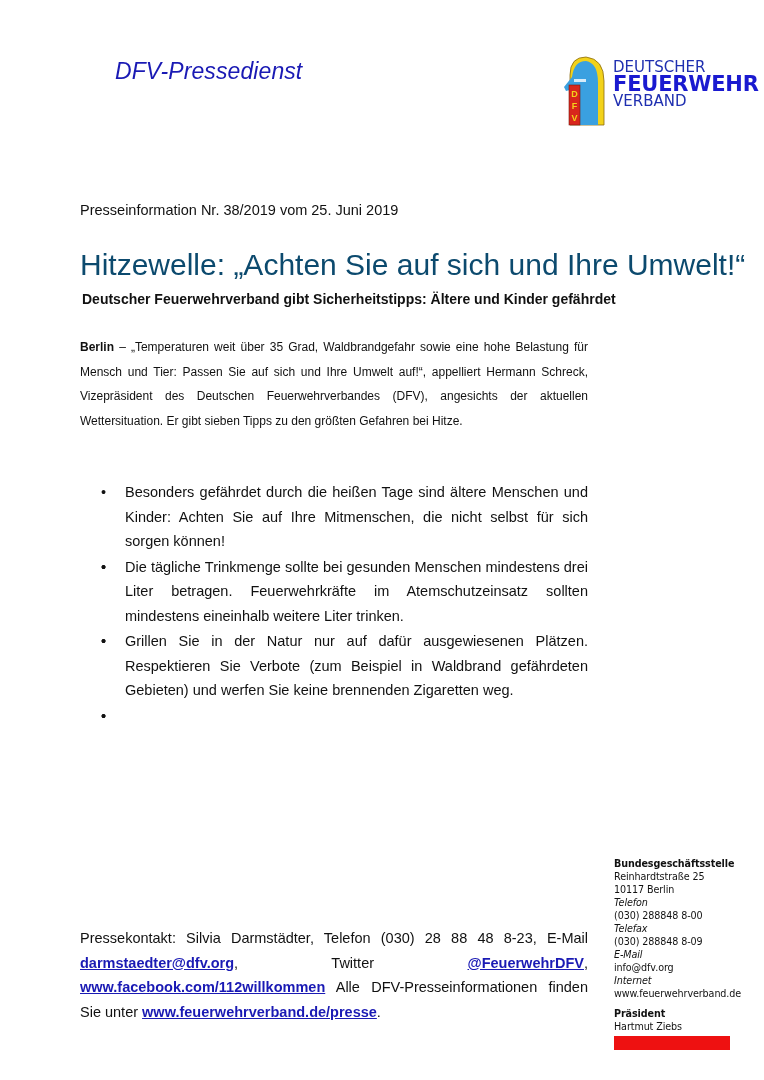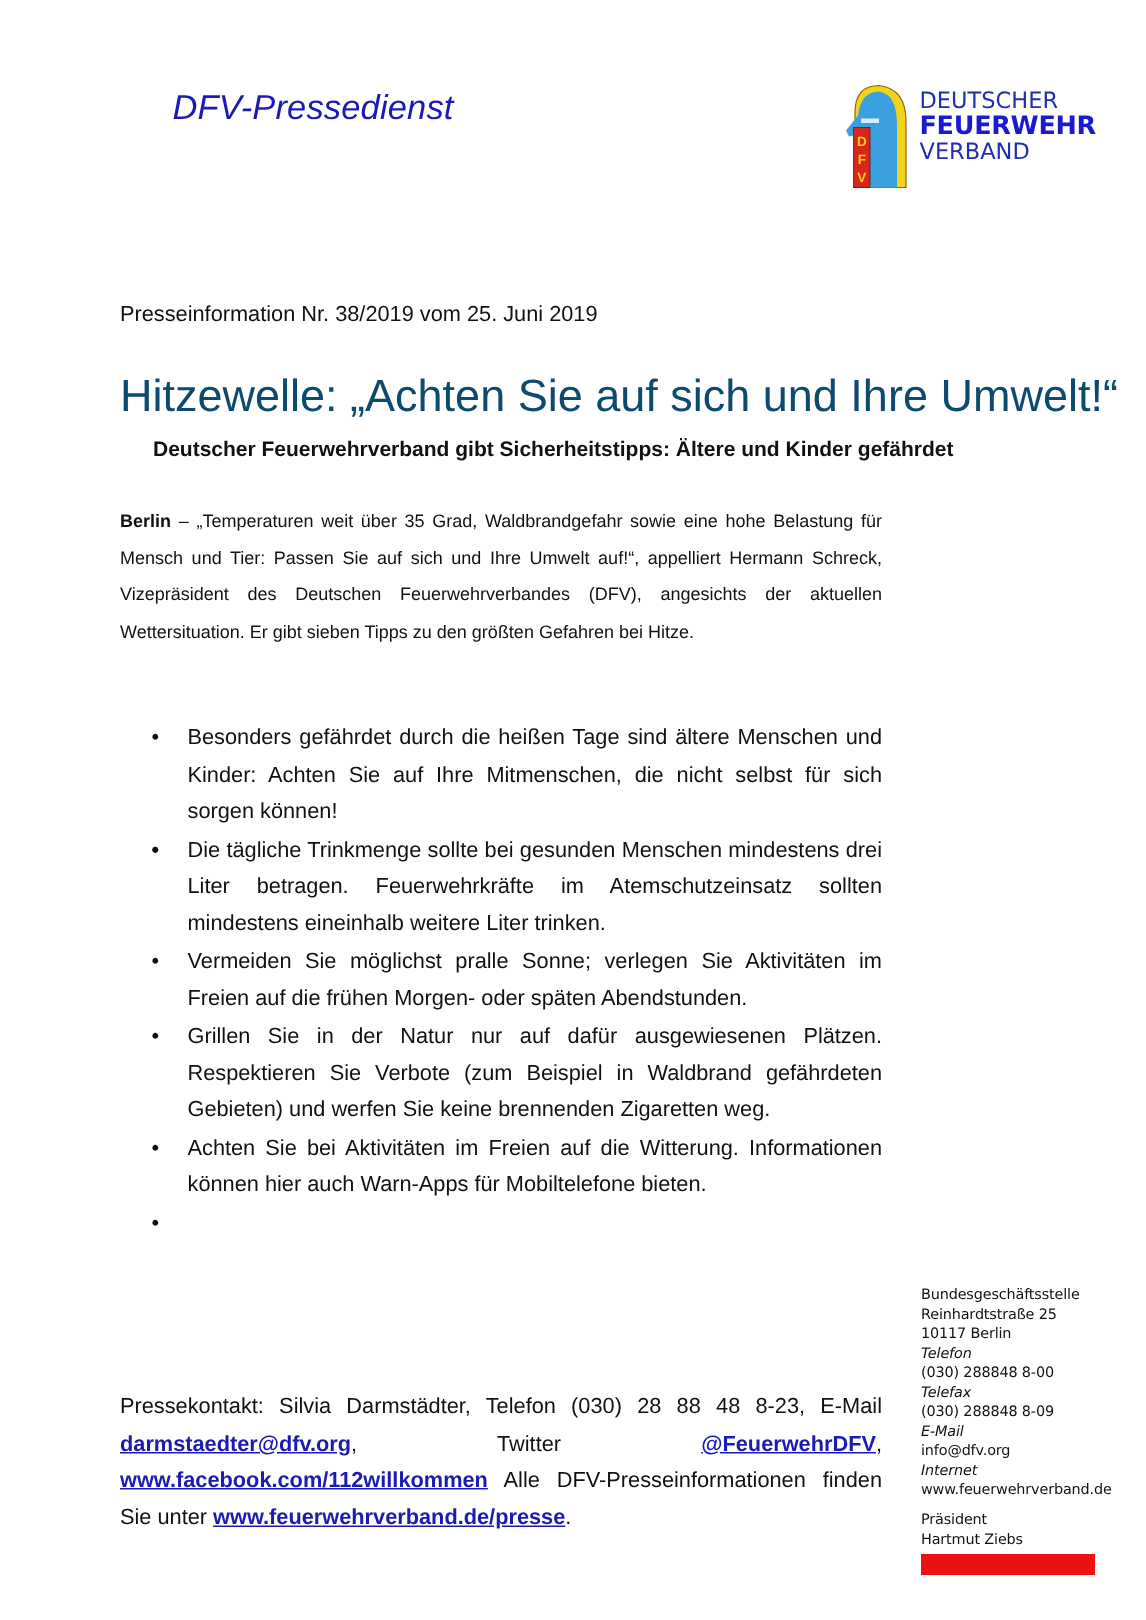--- a/index.html
+++ b/index.html
@@ -42,40 +42,40 @@
       position: absolute;
       left: 53px;
       top: 4px;
       font-family: "DejaVu Sans", sans-serif;
       font-size: 15px;
       line-height: 17px;
       color: #1f2fb0;
     }
     .logo-text .bold {
       font-weight: bold;
-      font-size: 17px;
+      font-size: 21px;
       letter-spacing: -0.2px;
       color: #1a1ad0;
     }
     .press-info {
       position: absolute;
       left: 80px;
       top: 202px;
       font-size: 14.5px;
     }
     .headline {
       position: absolute;
       left: 80px;
       top: 248px;
       font-size: 30px;
       color: #0c4a6e;
     }
     .subheadline {
       position: absolute;
-      left: 84px;
+      left: 64px;
       top: 291px;
       font-size: 14px;
       font-weight: bold;
       padding-left: 18px;
     }
     .lead {
       position: absolute;
       left: 80px;
       top: 335px;
       width: 508px;
@@ -127,21 +127,21 @@
       left: 614px;
       top: 857px;
       width: 140px;
       font-family: "DejaVu Sans", sans-serif;
       font-size: 9.6px;
       line-height: 13px;
       color: #111;
       letter-spacing: -0.1px;
     }
     .sidebar .heading {
-      font-weight: normal;
+      font-weight: bold;
     }
     .sidebar .label {
       font-style: italic;
     }
     .sidebar .gap {
       height: 7px;
     }
     .red-bar {
       position: absolute;
       left: 614px;
@@ -181,23 +181,23 @@
 <div class="headline">Hitzewelle: „Achten Sie auf sich und Ihre Umwelt!“</div>
 
 <div class="subheadline">Deutscher Feuerwehrverband gibt Sicherheitstipps: Ältere und Kinder gefährdet</div>
 
 <div class="lead"><span class="b">Berlin</span><span> – „Temperaturen weit über 35 Grad, Waldbrandgefahr sowie eine hohe Belastung für Mensch und Tier: Passen Sie auf sich und Ihre Umwelt auf!“, appelliert Hermann Schreck, Vizepräsident des Deutschen Feuerwehrverbandes (DFV), angesichts der aktuellen Wettersituation. Er gibt sieben Tipps zu den größten Gefahren bei Hitze.</span></div>
 
 <ul class="tips">
   <li><span class="bullet">•</span><span>Besonders gefährdet durch die heißen Tage sind ältere Menschen und Kinder: Achten Sie auf Ihre Mitmenschen, die nicht selbst für sich sorgen können!</span></li>
   <li><span class="bullet">•</span></li>
   <li><span class="bullet">•</span><span>Die tägliche Trinkmenge sollte bei gesunden Menschen mindestens drei Liter betragen. Feuerwehrkräfte im Atemschutzeinsatz sollten mindestens eineinhalb weitere Liter trinken.</span></li>
-  <li><span class="bullet">•</span><span>Vermeiden Sie möglichst pralle Sonne; verlegen Sie Aktivitäten im Freien auf die frühen Morgen- oder späten Abendstunden.</span></li>
+  <li><span class="bullet">•</span></li>
   <li><span class="bullet">•</span><span>Grillen Sie in der Natur nur auf dafür ausgewiesenen Plätzen. Respektieren Sie Verbote (zum Beispiel in Waldbrand gefährdeten Gebieten) und werfen Sie keine brennenden Zigaretten weg.</span></li>
-  <li><span class="bullet">•</span><span>Achten Sie bei Aktivitäten im Freien auf die Witterung. Informationen können hier auch Warn-Apps für Mobiltelefone bieten.</span></li>
+  <li><span class="bullet">•</span></li>
   <li><span class="bullet">•</span></li>
 </ul>
 
 <div class="contact"><span>Pressekontakt: Silvia Darmstädter, Telefon (030) 28 88 48 8-23, E-Mail </span><a>darmstaedter@dfv.org</a><span>, Twitter </span><a>@FeuerwehrDFV</a><span>, </span><a>www.facebook.com/112willkommen</a><span> Alle DFV-Presseinformationen finden Sie unter </span><a>www.feuerwehrverband.de/presse</a><span>.</span></div>
 
 <div class="sidebar">
   <div class="heading">Bundesgeschäftsstelle</div>
   <div>Reinhardtstraße 25</div>
   <div>10117 Berlin</div>
   <div class="label">Telefon</div>

